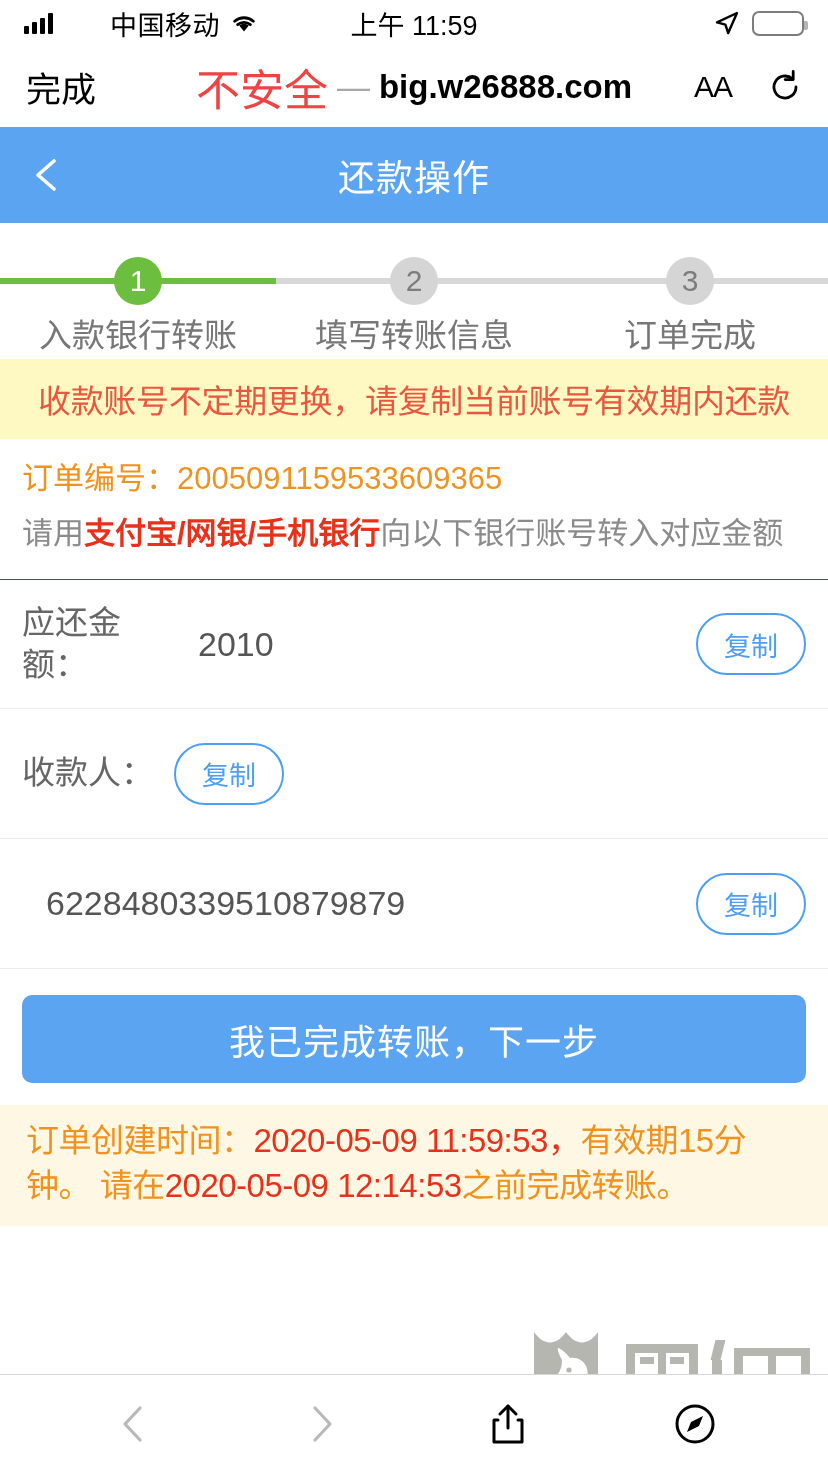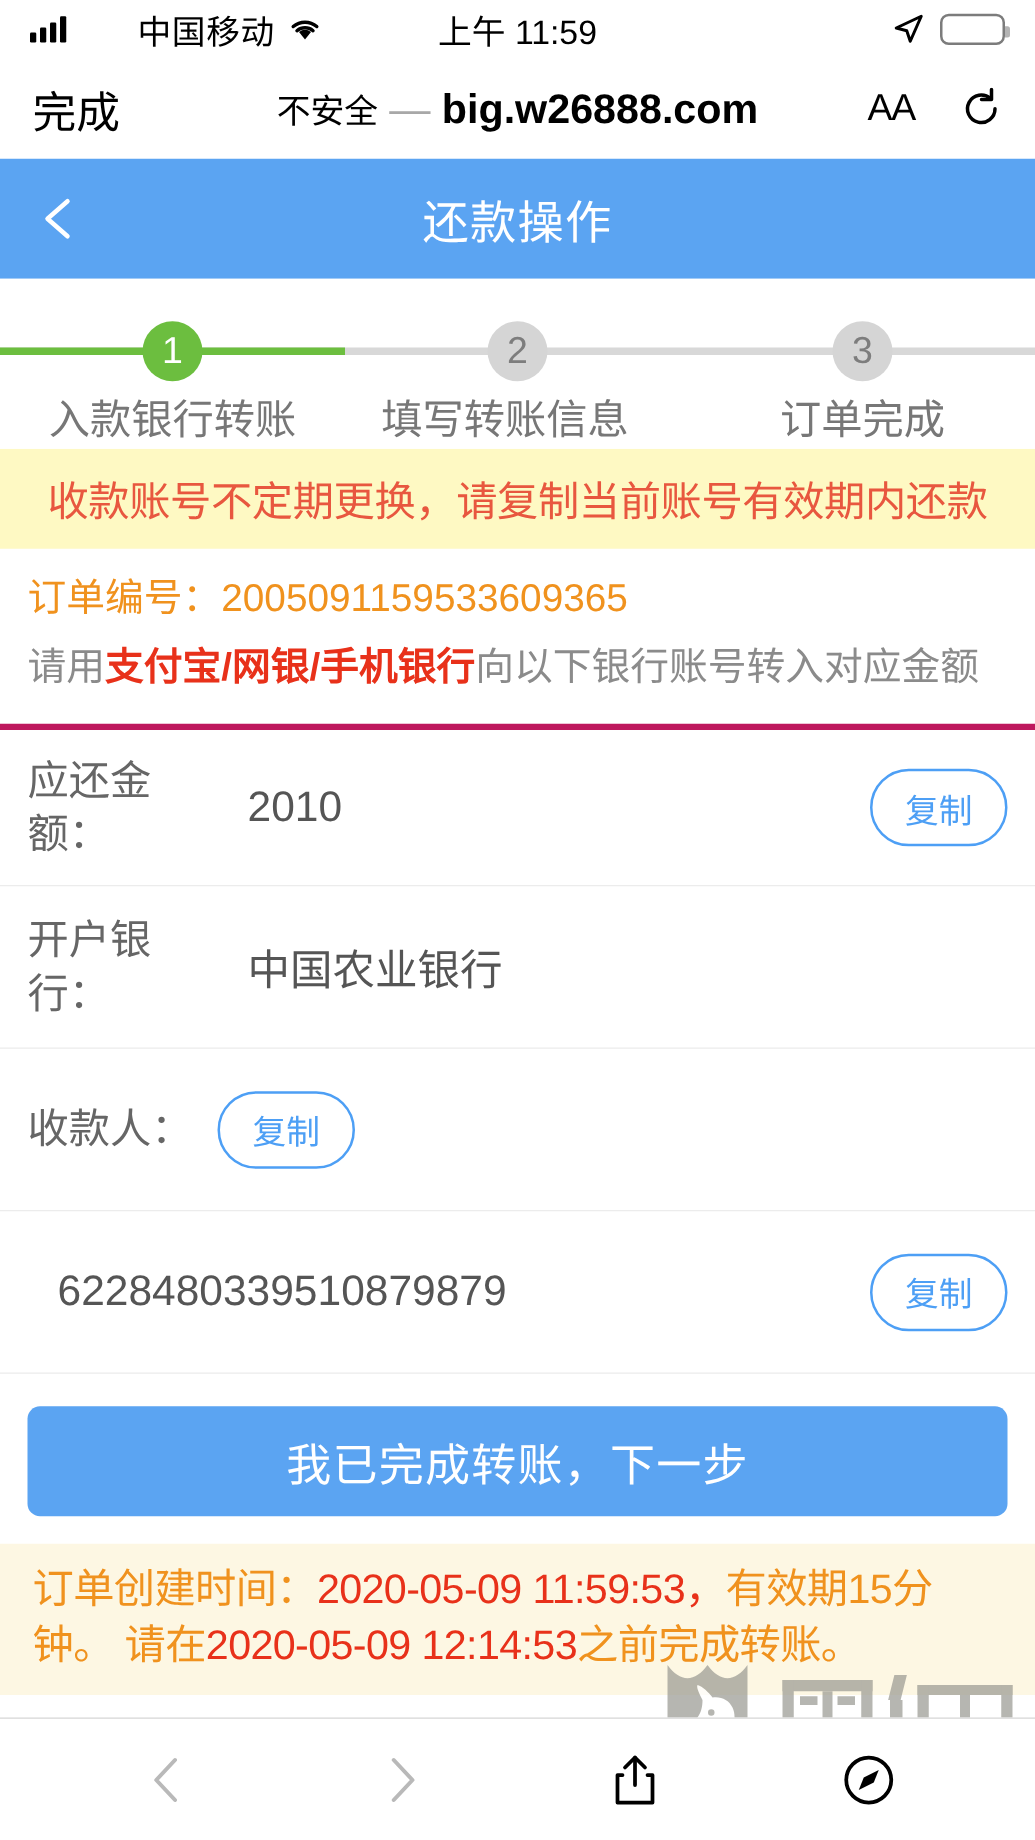--- a/index.html
+++ b/index.html
@@ -46,21 +46,21 @@
   .safaribar{
     height:81px; display:flex; align-items:center; background:#fff;
     padding:0 26px; position:relative;
   }
   .sf-done{ font-size:35px; color:#000; }
   .sf-urlwrap{
     position:absolute; left:0; right:0; text-align:center;
     display:flex; align-items:center; justify-content:center; gap:0;
     pointer-events:none;
   }
-  .sf-insecure{ font-size:27px; color:#000000; }
+  .sf-insecure{ font-size:44px; color:#ef4444; }
   .sf-dash{ font-size:33px; color:#a8a8a8; padding:0 9px; }
   .sf-host{ font-size:33px; color:#000; font-weight:bold; }
   .sf-right{ margin-left:auto; display:flex; align-items:center; gap:36px;text-align:right; }
   .aa{ font-size:30px; color:#000; letter-spacing:-1px; }
   .reload{ width:34px; height:34px; }
 
   
   .appheader{
     height:96px; background:#5ba4f2; display:flex; align-items:center;
     position:relative;
@@ -85,21 +85,21 @@
   .circ.idle{ background:#d5d5d5; color:#7d7d7d; }
   .circ.c1{ left:114px; }
   .circ.c2{ left:390px; }
   .circ.c3{ left:666px; }
   .steplabels{ position:absolute; top:86px; left:0; right:0; height:50px; }
   .steplabel{
     position:absolute; font-size:33px; color:#777; white-space:nowrap;
     transform:translateX(-50%);
   }
   .steplabel.l1{ left:138px; }
-  .steplabel.l2{ left:404px; }
+  .steplabel.l2{ left:414px; }
   .steplabel.l3{ left:690px; }
 
   
   .alert{
     background:#fef9c3; color:#e8573f; font-size:33px;
     padding:16px 18px; text-align:center; letter-spacing:-0.3px;
   }
 
   
   .orderinfo{ padding:14px 22px 10px 22px; }
@@ -107,21 +107,21 @@
   .order-tip{ font-size:31px; color:#8b8b8b; }
   .order-tip b{ color:#e8311a; font-weight:bold; }
 
   
   .rows{ margin-top:16px; }
   .row{
     display:flex; align-items:center; min-height:130px;
     border-bottom:1px solid #ececec; padding:0 22px 0 22px;
     position:relative;
   }
-  .row:first-child{ border-top:5px solid #be185d; }
+  .row:first-child{ border-top:1px solid #be185d; }
   .row-label{
     width:152px; flex:0 0 152px; font-size:33px; color:#666; line-height:1.28;
   }
   .row-value{ flex:1; font-size:34px; color:#555; padding-left:24px; }
   .copy-btn{
     flex:0 0 auto; width:110px; height:62px;
     border:2px solid #4d9ff5; border-radius:31px; background:#fff;
     color:#4d9ff5; font-size:27px;
     display:flex; align-items:center; justify-content:center;
   }
@@ -248,25 +248,20 @@
 </div>
 
 <div class="rows">
 
   <div class="row">
     <div class="row-label">应还金额：</div>
     <div class="row-value">2010</div>
     <div class="copy-btn">复制</div>
   </div>
 
-  <div class="row">
-    <div class="row-label">开户银行：</div>
-    <div class="row-value">中国农业银行</div>
-    <div class="copy-spacer"></div>
-  </div>
 
   <div class="row">
     <div class="row-label">收款人：</div>
     <div class="copy-btn">复制</div>
   </div>
 
   <div class="row">
     <div class="row-value">6228480339510879879</div>
     <div class="copy-btn">复制</div>
   </div>

